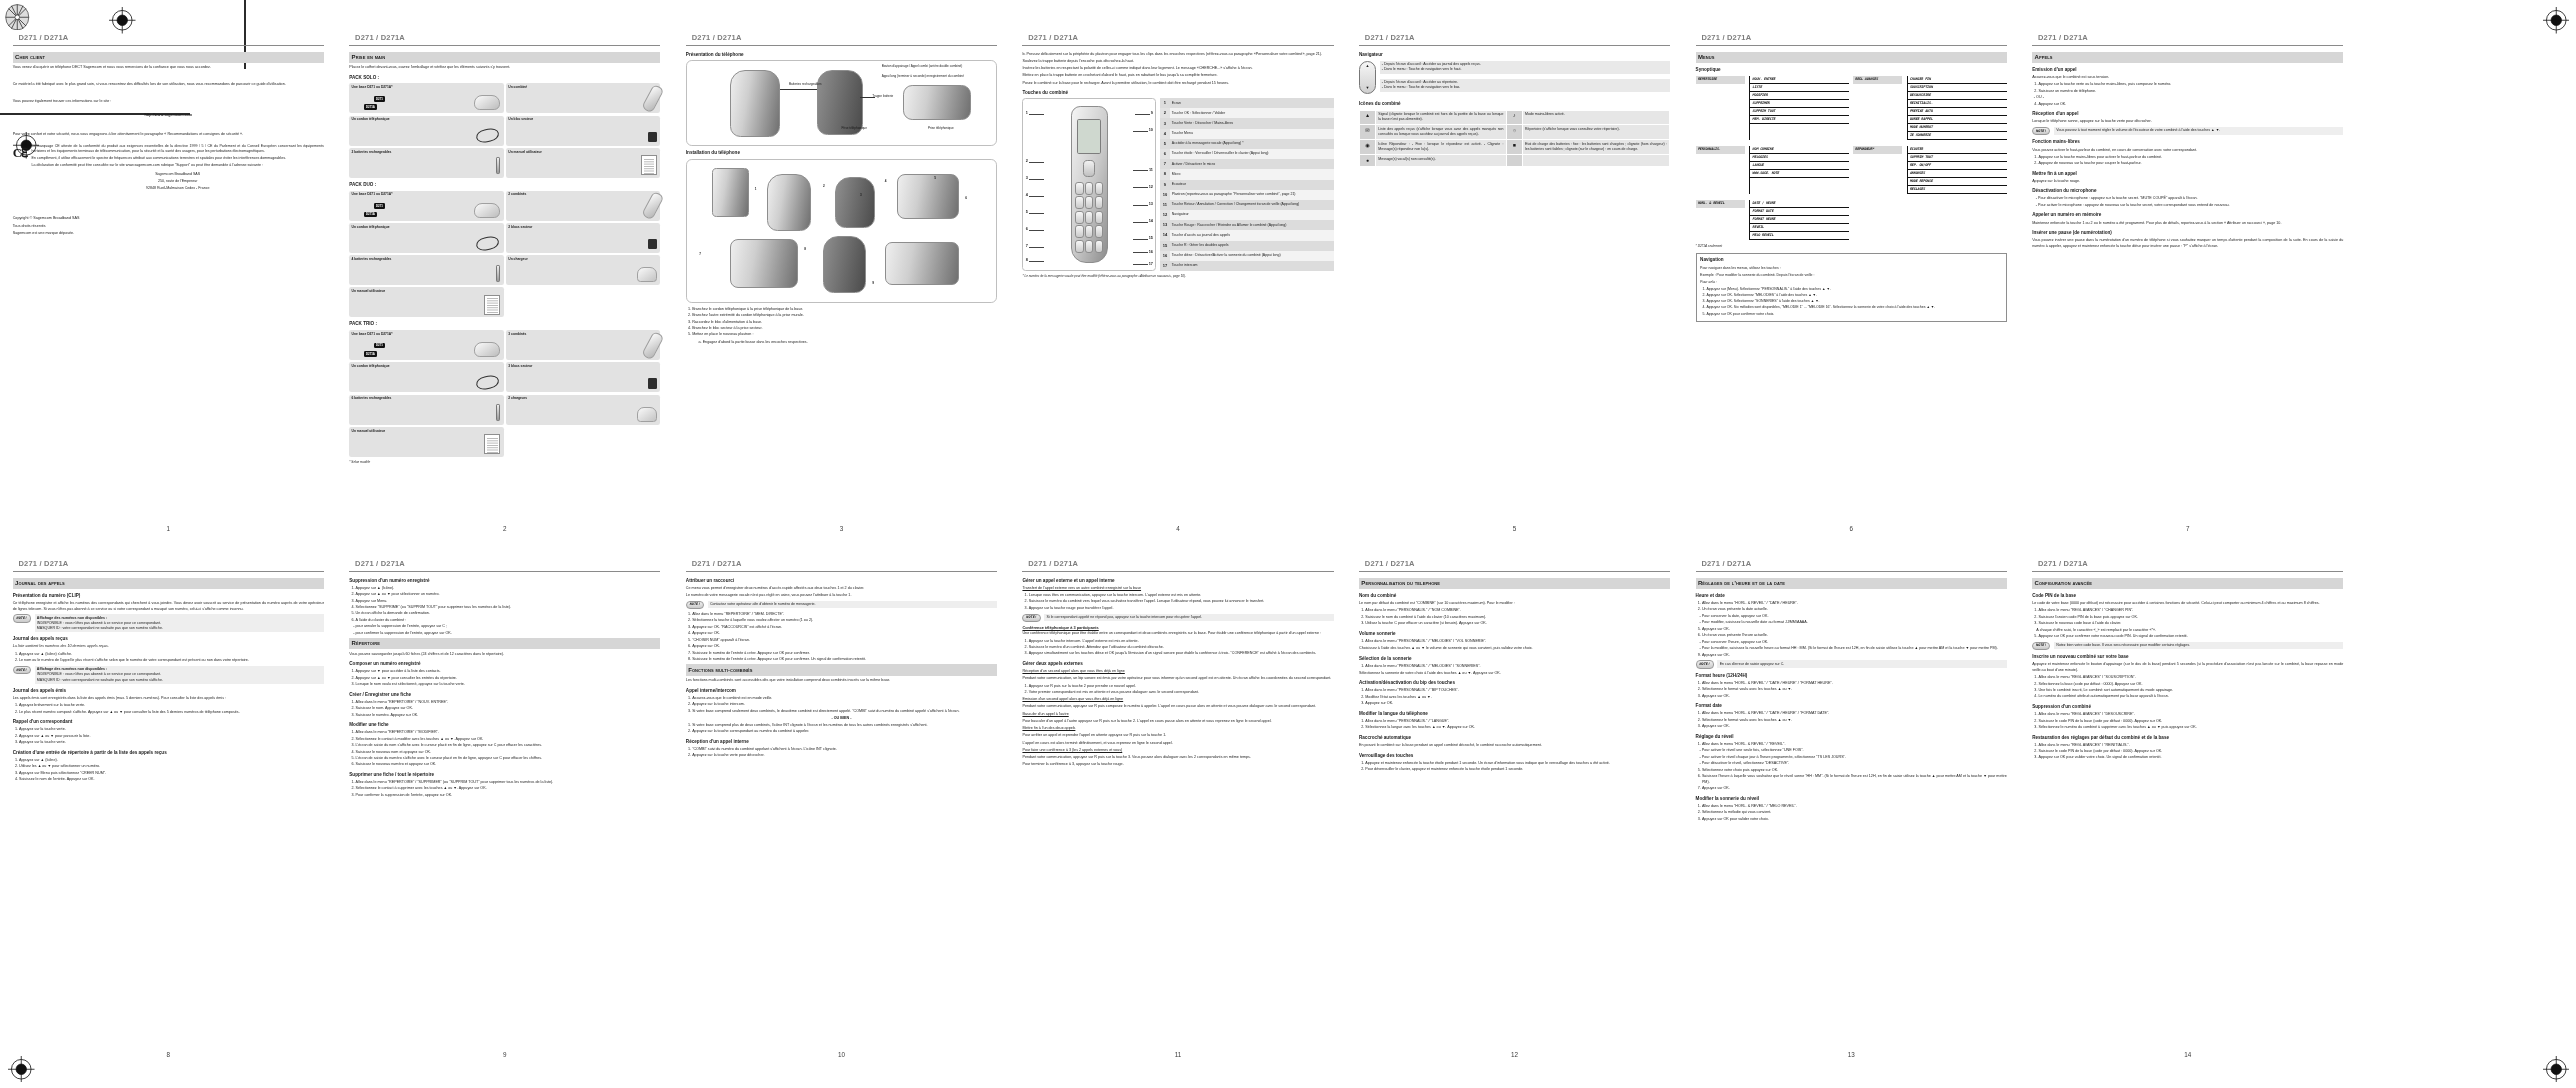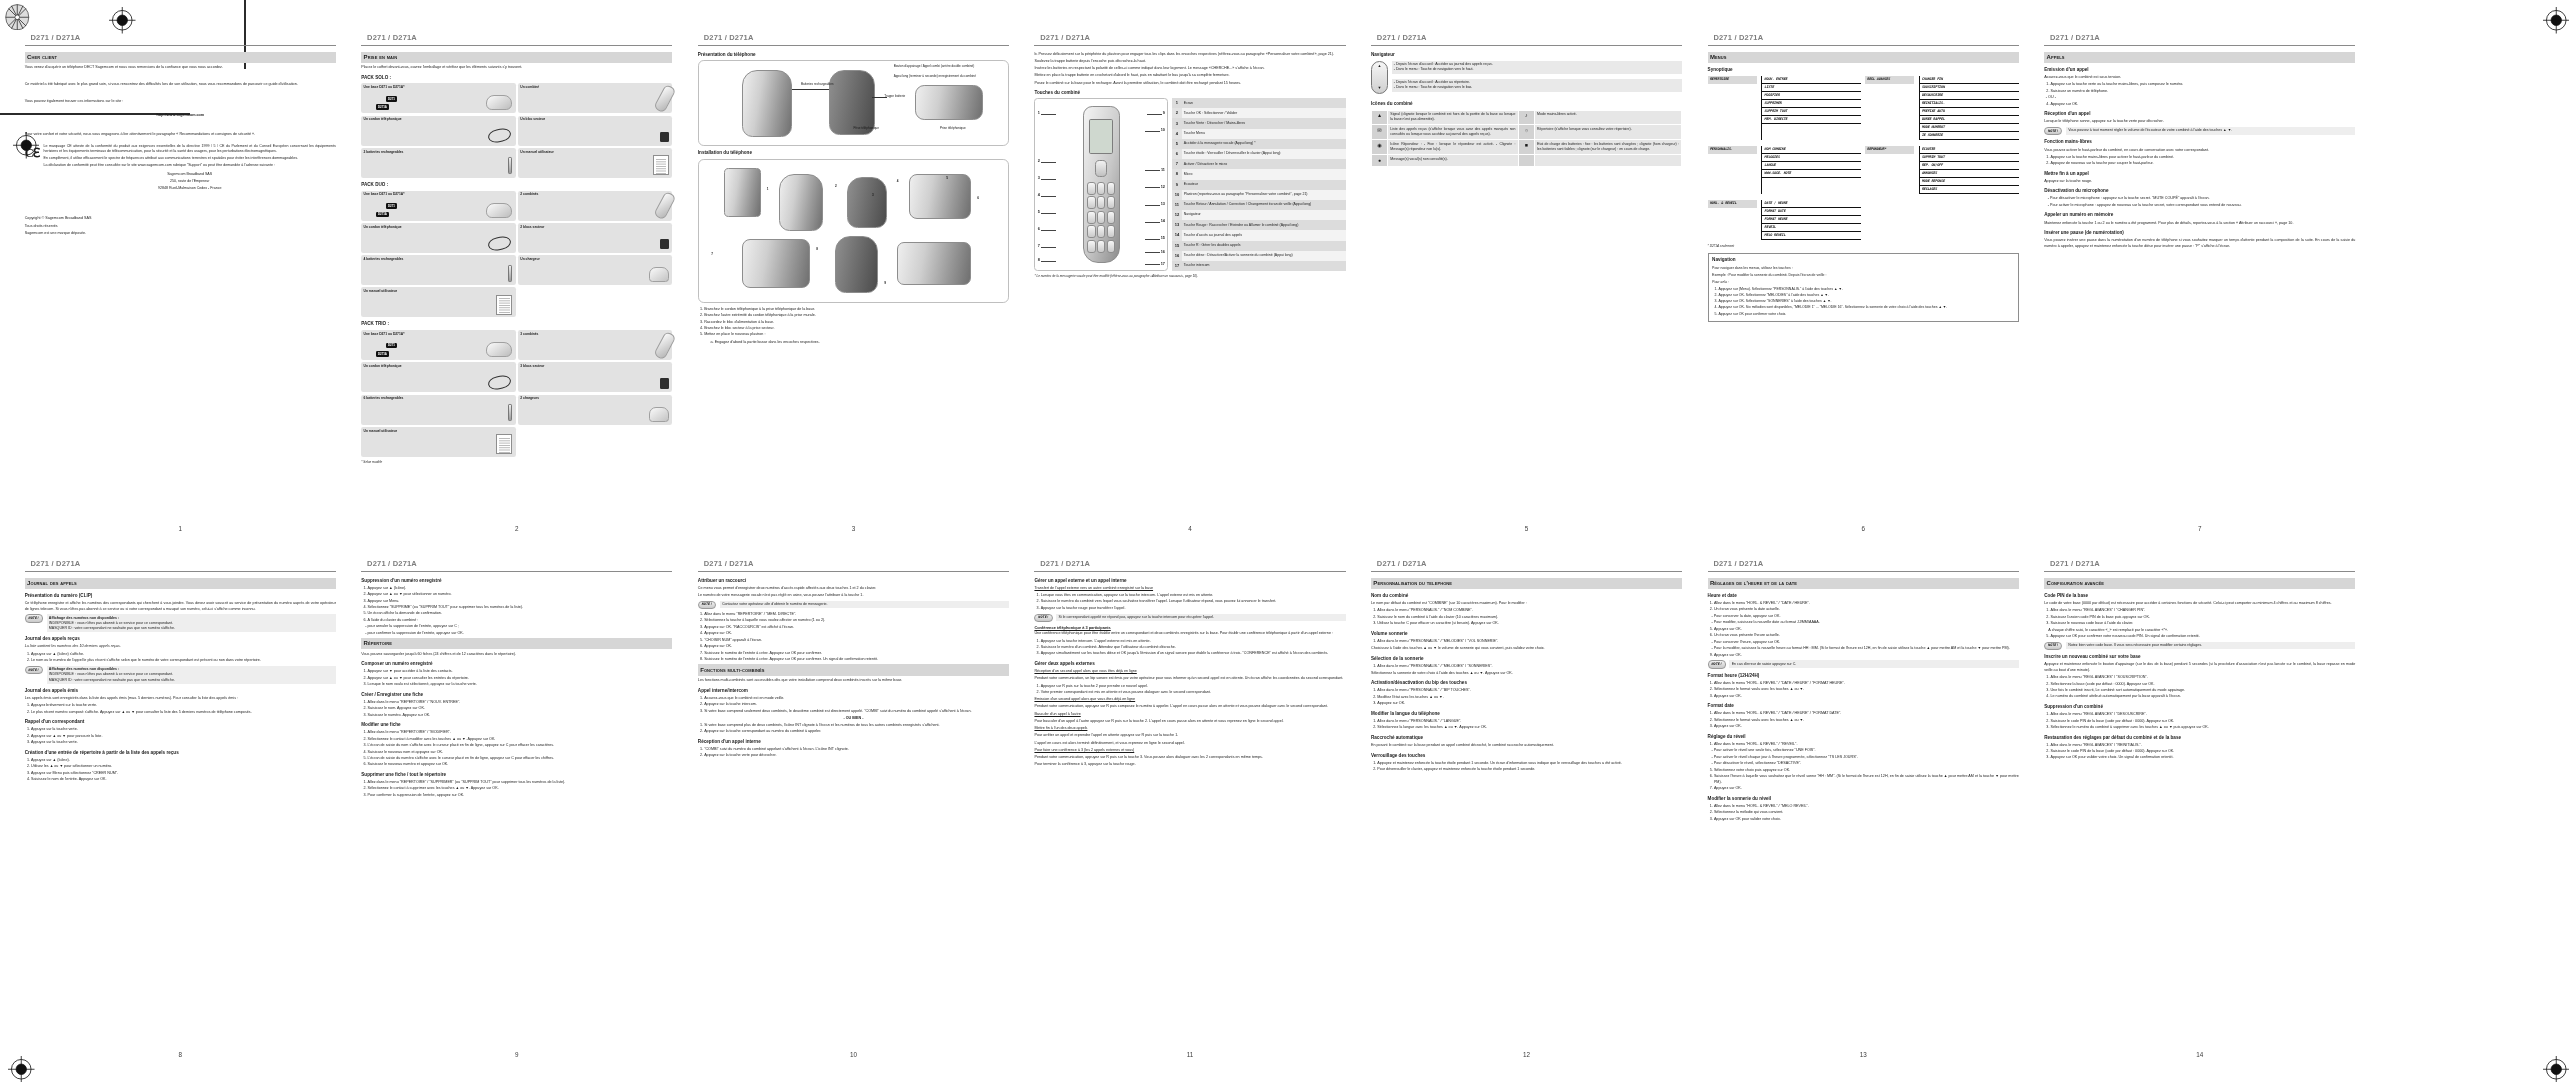--- a/index.html
+++ b/index.html
@@ -13,21 +13,21 @@
     position: relative;
   }
   .sheet { position: relative; width: 2576px; height: 1088px; }
 
   
   .regmark { position:absolute; width:26.5px; height:26.5px; }
   .regmark svg { display:block; }
   .crop-line { position:absolute; background:#2b2b2b; }
 
   
-  .row { position:absolute; left:12px; width:2356px; height:518px; display:flex; }
+  .row { position:absolute; left:0; width:2356px; height:518px; display:flex; }
   .row.top { top: 23px; }
   .row.bottom { top: 549px; }
   .page {
     position: relative;
     width: 368px;
     height: 518px;
     padding: 10.4px 12.7px 0 12.7px;
     overflow: hidden;
   }
   .page + .page { border-left: 0; }

